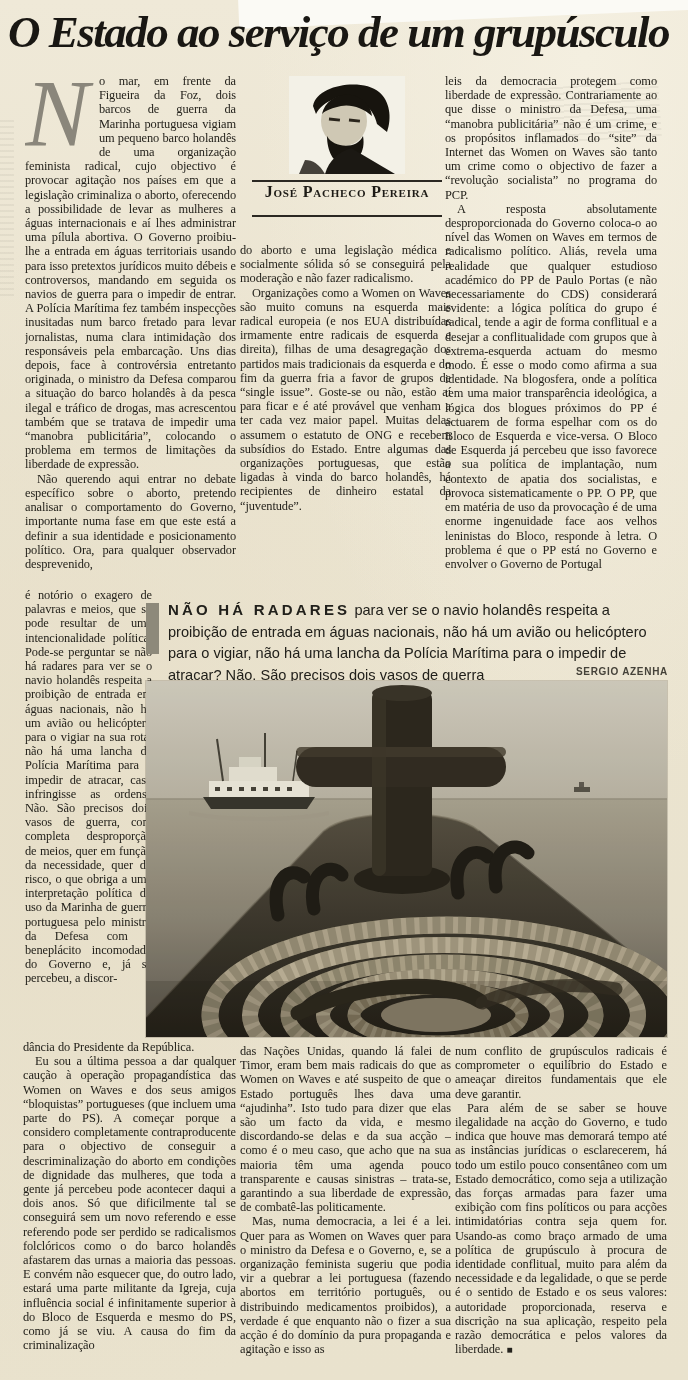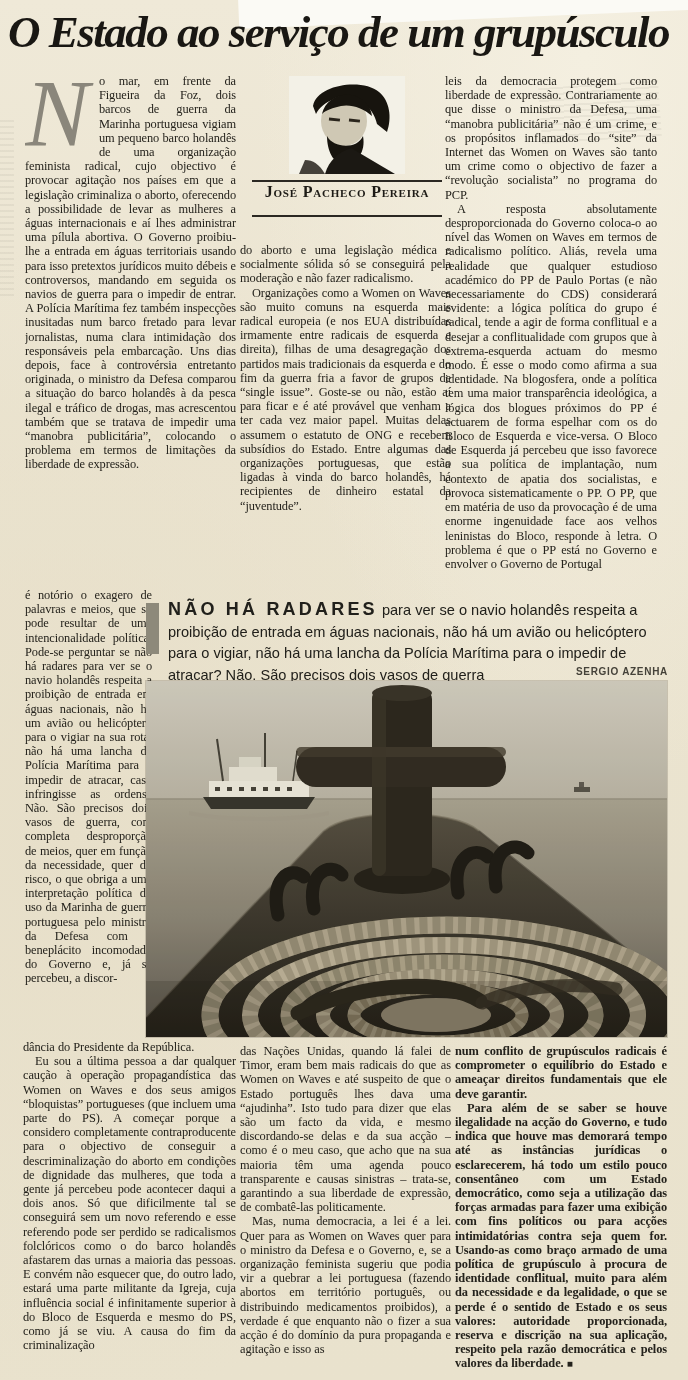--- a/index.html
+++ b/index.html
@@ -25,21 +25,21 @@
   .dropcap { float:left; font-style:italic; font-weight:400; font-size:96px; line-height:76px;
     padding:2px 10px 0 0; color:#8a867b; }
   .authorbox { position:absolute; left:252px; top:74px; width:190px; }
   .portrait-wrap { width:116px; height:98px; margin:2px auto 6px auto; }
   .rule { height:2px; background:#2b2822; margin:0; }
   .byline { text-align:center; font-weight:700; font-variant:small-caps;
     font-size:16px; letter-spacing:0.8px; color:#1d1b16; padding:1px 0 14px 0; }
   .pullquote { position:absolute; left:168px; top:599px; width:501px;
     font-family:"Liberation Sans", sans-serif; font-size:14.6px; line-height:21.5px;
     color:#21201b; text-align:left; }
-  .pq-lead { font-weight:700; font-size:18px; letter-spacing:3.2px; }
+  .pq-lead { font-weight:700; font-size:15px; letter-spacing:3.2px; }
   .pq-bar { position:absolute; left:146px; top:603px; width:13px; height:51px; background:#8d897a; }
   .credit { position:absolute; left:470px; top:666px; width:198px; text-align:right;
     font-family:"Liberation Sans", sans-serif; font-size:10px; letter-spacing:0.7px;
     color:#454239; font-weight:700; }
   .photo { position:absolute; left:146px; top:681px; width:521px; height:356px;
     background:#b5b0a2; box-shadow:0 0 0 1px rgba(90,85,70,.25); }
   .photo svg { display:block; }
   .endmark { font-size:10px; letter-spacing:0; }
   .bleed { position:absolute; opacity:.06; background:repeating-linear-gradient(180deg,#3a3a33 0 2px,transparent 2px 6px); }
 </style>
@@ -49,20 +49,21 @@
 <div class="page">
 
   <div class="white-wedge"></div>
   <div class="bleed" style="left:540px;top:84px;width:120px;height:56px;transform:rotate(-4deg);"></div>
   <div class="bleed" style="left:0px;top:120px;width:14px;height:180px;"></div>
 
   <h1 class="headline">O Estado ao serviço de um grupúsculo</h1>
 
   <div class="tcol" style="left:25px;top:74px;width:211px;height:513px;">
     <p><span class="dropcap">N</span><span>o mar, em frente da Figueira da Foz, dois barcos de guerra da Marinha portuguesa vigiam um pequeno barco holandês de uma organização feminista radical, cujo objectivo é provocar agitação nos países em que a legislação criminaliza o aborto, oferecendo a possibilidade de levar as mulheres a águas internacionais e aí lhes administrar uma pílula abortiva. O Governo proibiu-lhe a entrada em águas territoriais usando para isso pretextos jurídicos muito débeis e controversos, mandando em seguida os navios de guerra para o impedir de entrar. A Polícia Marítima fez também inspecções inusitadas num barco fretado para levar jornalistas, numa clara intimidação dos responsáveis pela embarcação. Uns dias depois, face à controvérsia entretanto originada, o ministro da Defesa comparou a situação do barco holandês à da pesca ilegal e tráfico de drogas, mas acrescentou também que se tratava de impedir uma “manobra publicitária”, colocando o problema em termos de limitações da liberdade de expressão.</span></p>
+    <p class="ind">Não querendo aqui entrar no debate específico sobre o aborto, pretendo analisar o comportamento do Governo, importante numa fase em que este está a definir a sua identidade e posicionamento político. Ora, para qualquer observador desprevenido,</p>
   </div>
 
   <div class="tcol" style="left:25px;top:588px;width:127px;height:449px;">
     <p>é notório o exagero de palavras e meios, que só pode resultar de uma intencionalidade política. Pode-se perguntar se não há radares para ver se o navio holandês respeita a proibição de entrada em águas nacionais, não há um avião ou helicóptero para o vigiar na sua rota, não há uma lancha da Polícia Marítima para o impedir de atracar, caso infringisse as ordens? Não. São precisos dois vasos de guerra, com completa desproporção de meios, quer em função da necessidade, quer do risco, o que obriga a uma interpretação política do uso da Marinha de guerra portuguesa pelo ministro da Defesa com o beneplácito incomodado do Governo e, já se percebeu, a discor-</p>
   </div>
 
   <div class="tcol" style="left:23px;top:1040px;width:213px;height:338px;">
     <p>dância do Presidente da República.</p>
     <p class="ind">Eu sou a última pessoa a dar qualquer caução à operação propagandística das Women on Waves e dos seus amigos “bloquistas” portugueses (que incluem uma parte do PS). A começar porque a considero completamente contraproducente para o objectivo de conseguir a descriminalização do aborto em condições de dignidade das mulheres, que toda a gente já percebeu pode acontecer daqui a dois anos. Só que dificilmente tal se conseguirá sem um novo referendo e esse referendo pode ser perdido se radicalismos folclóricos como o do barco holandês afastarem das urnas a maioria das pessoas. E convém não esquecer que, do outro lado, estará uma parte militante da Igreja, cuja influência social é infinitamente superior à do Bloco de Esquerda e mesmo do PS, como já se viu. A causa do fim da criminalização</p>
   </div>
@@ -95,21 +96,21 @@
   <div class="tcol" style="left:240px;top:1044px;width:211px;height:334px;">
     <p>das Nações Unidas, quando lá falei de Timor, eram bem mais radicais do que as Women on Waves e até suspeito de que o Estado português lhes dava uma “ajudinha”. Isto tudo para dizer que elas são um facto da vida, e mesmo discordando-se delas e da sua acção – como é o meu caso, que acho que na sua maioria têm uma agenda pouco transparente e causas sinistras – trata-se, garantindo a sua liberdade de expressão, de combatê-las politicamente.</p>
     <p class="ind">Mas, numa democracia, a lei é a lei. Quer para as Women on Waves quer para o ministro da Defesa e o Governo, e, se a organização feminista sugeriu que podia vir a quebrar a lei portuguesa (fazendo abortos em território português, ou distribuindo medicamentos proibidos), a verdade é que enquanto não o fizer a sua acção é do domínio da pura propaganda e agitação e isso as</p>
   </div>
 
   <div class="tcol" style="left:445px;top:74px;width:212px;height:522px;">
     <p>leis da democracia protegem como liberdade de expressão. Contrariamente ao que disse o ministro da Defesa, uma “manobra publicitária” não é um crime, e os propósitos inflamados do “site” da Internet das Women on Waves são tanto um crime como o objectivo de fazer a “revolução socialista” no programa do PCP.</p>
     <p class="ind">A resposta absolutamente desproporcionada do Governo coloca-o ao nível das Women on Waves em termos de radicalismo político. Aliás, revela uma realidade que qualquer estudioso académico do PP de Paulo Portas (e não necessariamente do CDS) considerará evidente: a lógica política do grupo é radical, tende a agir de forma conflitual e a desejar a conflitualidade com grupos que à extrema-esquerda actuam do mesmo modo. É esse o modo como afirma a sua identidade. Na blogosfera, onde a política tem uma maior transparência ideológica, a lógica dos blogues próximos do PP é actuarem de forma espelhar com os do Bloco de Esquerda e vice-versa. O Bloco de Esquerda já percebeu que isso favorece a sua política de implantação, num contexto de apatia dos socialistas, e provoca sistematicamente o PP. O PP, que em matéria de uso da provocação é de uma enorme ingenuidade face aos velhos leninistas do Bloco, responde à letra. O problema é que o PP está no Governo e envolver o Governo de Portugal</p>
   </div>
 
-  <div class="tcol" style="left:455px;top:1044px;width:212px;height:334px;font-weight:bold;">
+  <div class="tcol" style="left:455px;top:1044px;width:212px;height:334px;">
     <p>num conflito de grupúsculos radicais é comprometer o equilíbrio do Estado e ameaçar direitos fundamentais que ele deve garantir.</p>
     <p class="ind"><span>Para além de se saber se houve ilegalidade na acção do Governo, e tudo indica que houve mas demorará tempo até as instâncias jurídicas o esclarecerem, há todo um estilo pouco consentâneo com um Estado democrático, como seja a utilização das forças armadas para fazer uma exibição com fins políticos ou para acções intimidatórias contra seja quem for. Usando-as como braço armado de uma política de grupúsculo à procura de identidade conflitual, muito para além da necessidade e da legalidade, o que se perde é o sentido de Estado e os seus valores: autoridade proporcionada, reserva e discrição na sua aplicação, respeito pela razão democrática e pelos valores da liberdade.</span> <span class="endmark">■</span></p>
   </div>
 
   <div class="pq-bar"></div>
   <div class="pullquote">
     <span class="pq-lead">NÃO HÁ RADARES</span>
     <span>para ver se o navio holandês respeita a proibição de entrada em águas nacionais, não há um avião ou helicóptero para o vigiar, não há uma lancha da Polícia Marítima para o impedir de atracar? Não. São precisos dois vasos de guerra</span>
   </div>
 

